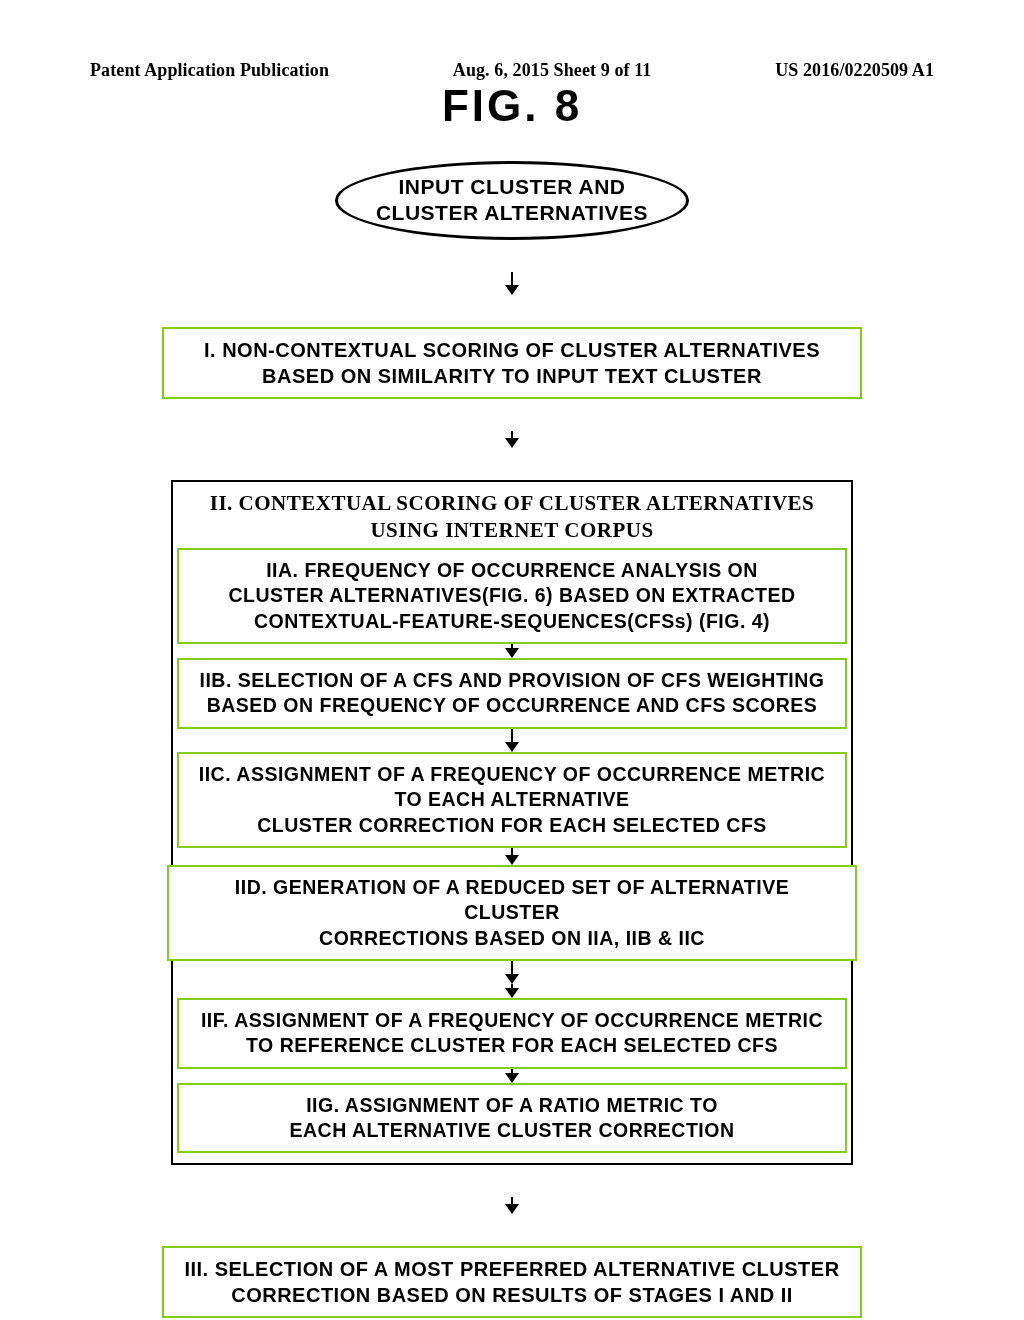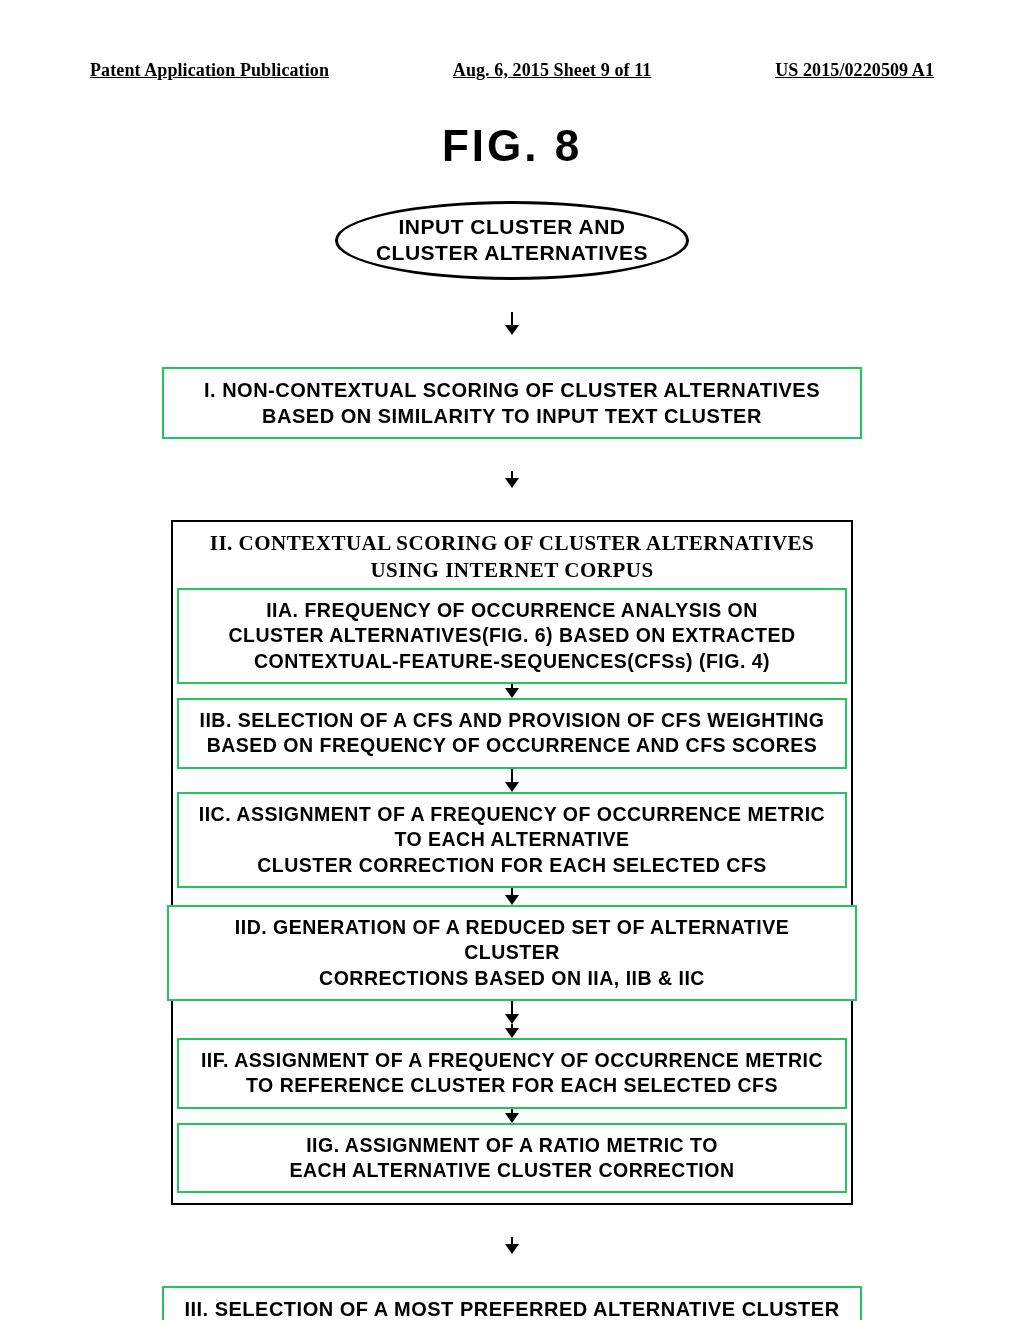--- a/index.html
+++ b/index.html
@@ -16,42 +16,40 @@
     position: relative;
     box-sizing: border-box;
     padding: 60px 90px 40px 90px;
   }
   .header {
     display: flex;
     justify-content: space-between;
     font-size: 18px;
     font-weight: bold;
     letter-spacing: 0.1px;
-    margin-bottom: 40px;
-    text-decoration: underline;
   }
   .fig-title {
     text-align: center;
     font-family: 'Arial Narrow', Arial, sans-serif;
     font-size: 44px;
     font-weight: bold;
     letter-spacing: 3px;
     margin-bottom: 30px;
   }
   .diagram {
     display: flex;
     flex-direction: column;
     align-items: center;
     font-family: 'Arial Narrow', Arial, sans-serif;
     font-weight: bold;
     letter-spacing: .5px;
     gap: 32px;
   }
   .box {
-    border: 2px solid #22c55e;
+    border: 2px solid #84cc16;
     text-align: center;
     padding: 8px 18px;
     line-height: 1.3;
     font-size: 20px;
     background:#fff;
   }
   .ellipse {
     border: 3px solid #000;
     border-radius: 50%;
     padding: 10px 38px;
@@ -104,21 +102,21 @@
   .h8  { height:5px; }
 </style>
 </head>
 <body>
 
 <div class="page">
 
   <div class="header">
     <span>Patent Application Publication</span>
     <span>Aug. 6, 2015  Sheet 9 of 11</span>
-    <span>US 2015/0220509 A1</span>
+    <span>US 2016/0220509 A1</span>
   </div>
 
   <div class="fig-title">FIG.  8</div>
 
   <div class="diagram">
 
     <div class="ellipse">INPUT CLUSTER AND<br>CLUSTER ALTERNATIVES</div>
 
     <div class="arrow">
       <div class="arrow-stem h22"></div>

